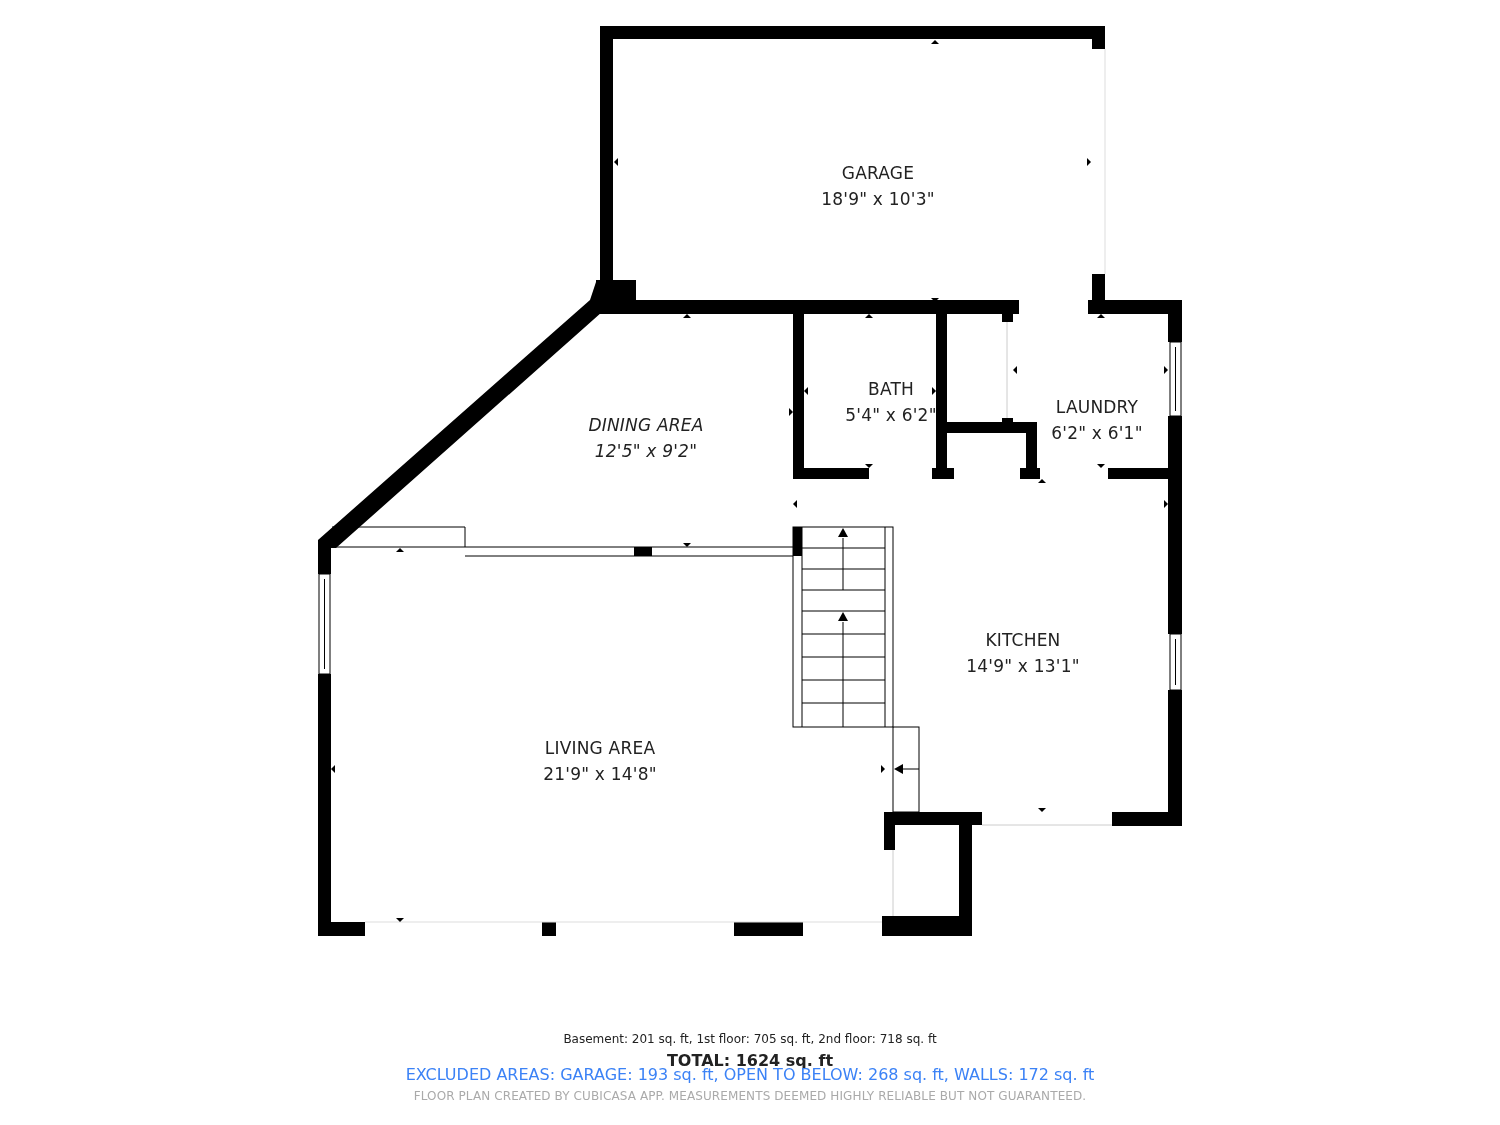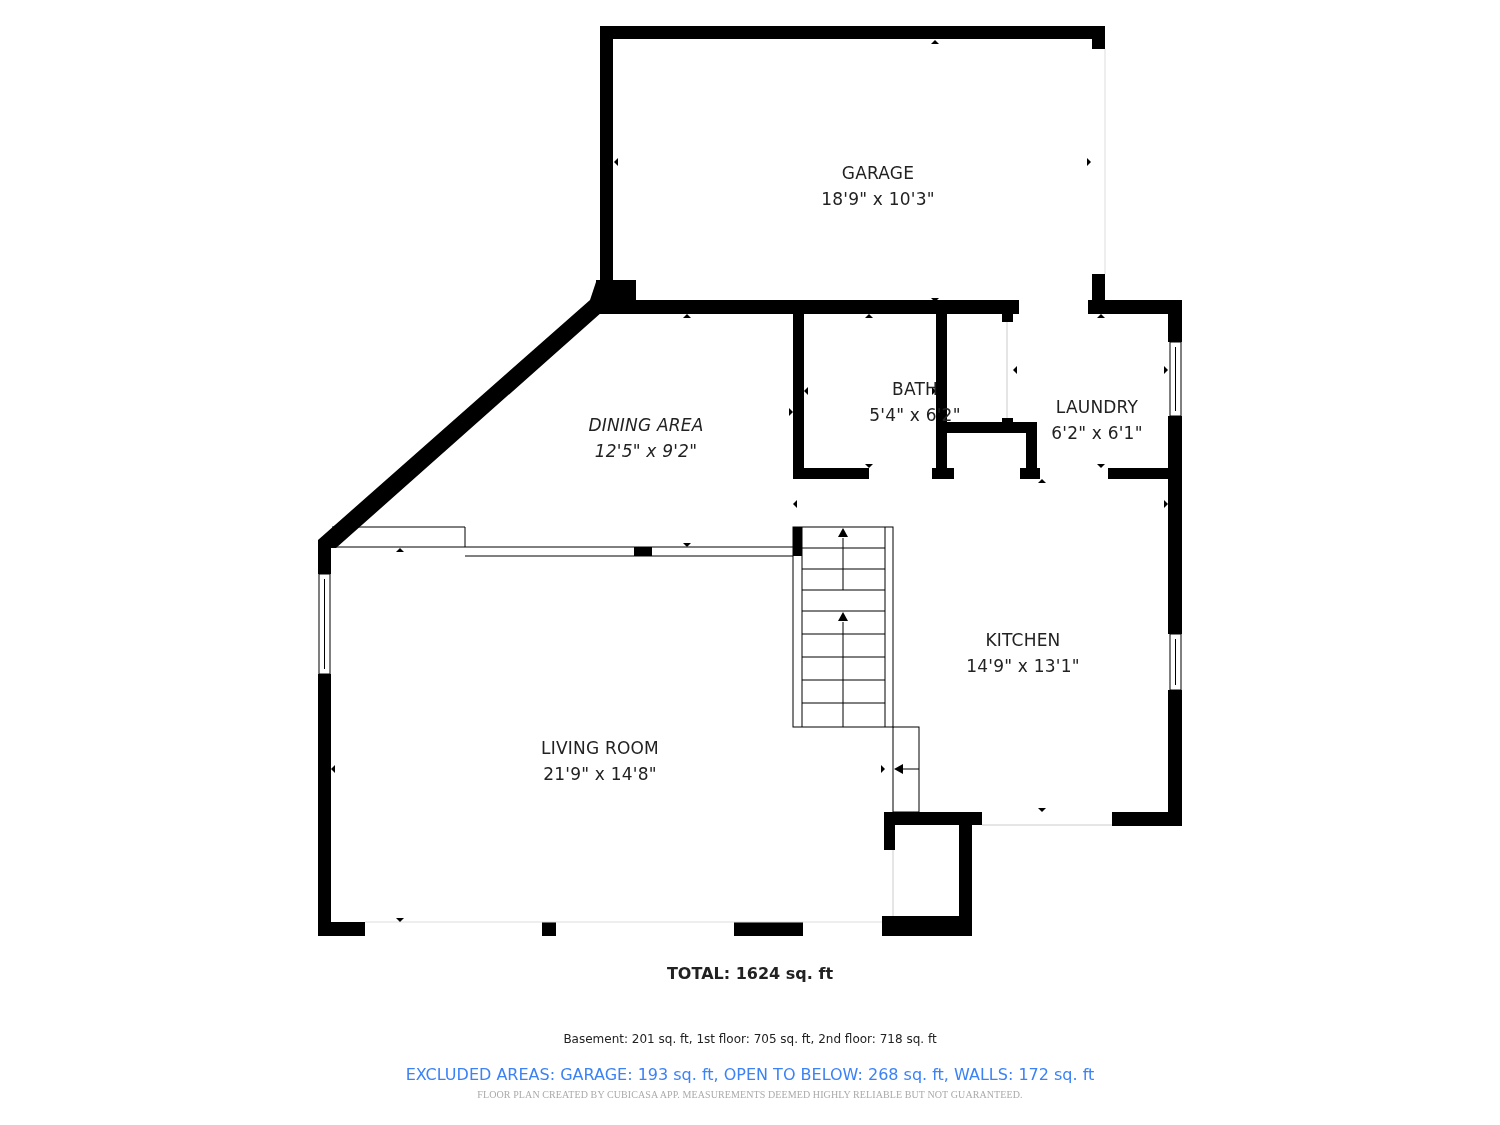--- a/index.html
+++ b/index.html
@@ -1,24 +1,24 @@
 <!DOCTYPE html>
 <html><head>
 <meta charset="utf-8">
 <style>
   html, body { margin:0; padding:0; background:#ffffff; }
   body { width:1500px; height:1125px; position:relative; overflow:hidden; font-family:"Liberation Sans", "DejaVu Sans", sans-serif; color:#222; }
   #plan { position:absolute; left:0; top:0; width:1500px; height:1125px; }
   .room-label { position:absolute; text-align:center; transform:translateX(-50%); font-family:"DejaVu Sans", sans-serif; color:#222; font-size:17px; line-height:26px; letter-spacing:0.2px; white-space:nowrap; }
   .room-label .dim { display:block; }
   .s-line { position:absolute; left:0; width:1500px; text-align:center; font-family:"DejaVu Sans", sans-serif; white-space:nowrap; }
-  .s-total { top:964px; font-weight:bold; font-size:16px; color:#222; }
+  .s-total { top:1051px; font-weight:bold; font-size:16px; color:#222; }
   .s-floors { top:1032px; font-size:12px; color:#222; }
   .s-excluded { top:1053px; font-size:16px; color:#3b82f6;margin-top:12px; }
-  .s-disclaimer { top:1089px; font-size:10px; color:#aaa; letter-spacing:0.1px;font-family:Liberation Serif, serif; }
+  .s-disclaimer { top:1089px; font-size:12px; color:#aaa; letter-spacing:0.1px; }
 </style>
 </head>
 <body>
 
 <svg id="plan" viewBox="0 0 1500 1125" xmlns="http://www.w3.org/2000/svg">
 
   <g fill="#000">
     <rect x="600" y="26" width="505" height="13"></rect>
     <rect x="600" y="26" width="13" height="262"></rect>
     <rect x="1092" y="26" width="13" height="23"></rect>
@@ -147,37 +147,37 @@
     <polygon points="885,769 881,765 881,773"></polygon>
     <polygon points="1042,812 1038,808 1046,808"></polygon>
     <polygon points="400,922 396,918 404,918"></polygon>
   </g>
 </svg>
 
 <div class="room-label" style="left:878px; top:160px;">
   <span>GARAGE</span>
   <span class="dim">18'9" x 10'3"</span>
 </div>
-<div class="room-label" style="left:915px; top:376px;">
+<div class="room-label" style="left:891px; top:376px;">
   <span>BATH</span>
   <span class="dim">5'4" x 6'2"</span>
 </div>
 <div class="room-label" style="left:1097px; top:394px;">
   <span>LAUNDRY</span>
   <span class="dim">6'2" x 6'1"</span>
 </div>
 <div class="room-label" style="left:646px; top:412px;font-style:italic;">
   <span>DINING AREA</span>
   <span class="dim">12'5" x 9'2"</span>
 </div>
 <div class="room-label" style="left:1023px; top:627px;">
   <span>KITCHEN</span>
   <span class="dim">14'9" x 13'1"</span>
 </div>
 <div class="room-label" style="left:600px; top:735px;">
-  <span>LIVING ROOM</span>
+  <span>LIVING AREA</span>
   <span class="dim">21'9" x 14'8"</span>
 </div>
 
 <div class="s-line s-total">TOTAL: 1624 sq. ft</div>
 <div class="s-line s-floors">Basement: 201 sq. ft, 1st floor: 705 sq. ft, 2nd floor: 718 sq. ft</div>
 <div class="s-line s-excluded">EXCLUDED AREAS: GARAGE: 193 sq. ft, OPEN TO BELOW: 268 sq. ft, WALLS: 172 sq. ft</div>
 <div class="s-line s-disclaimer">FLOOR PLAN CREATED BY CUBICASA APP. MEASUREMENTS DEEMED HIGHLY RELIABLE BUT NOT GUARANTEED.</div>
 
 </body></html>

